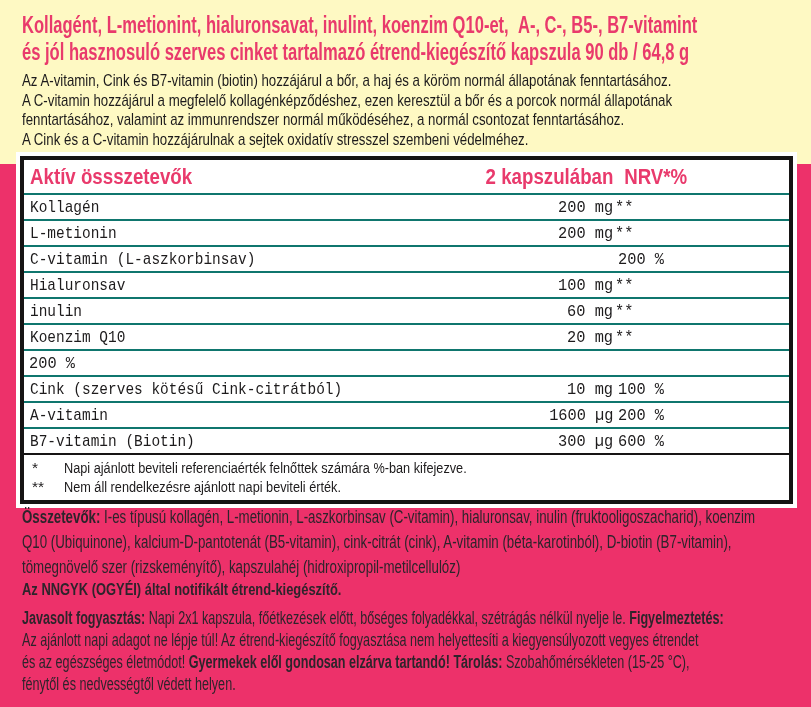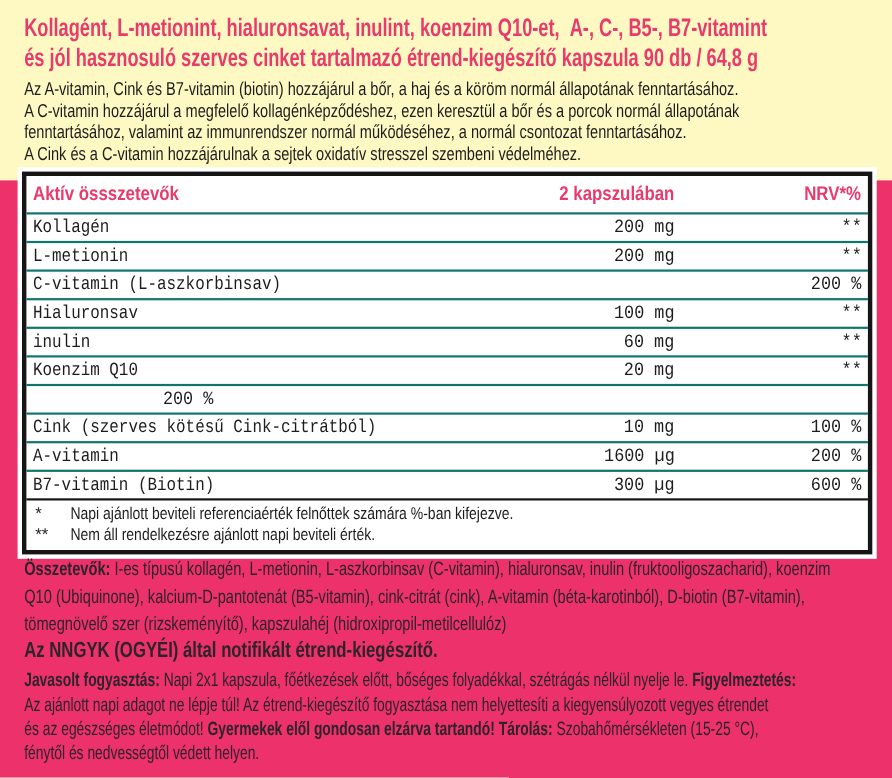--- a/index.html
+++ b/index.html
@@ -17,36 +17,36 @@
           font-weight:bold; color:var(--accent,#e93a6c); }
   .intro{ position:absolute; left:22px; top:71px; font-size:17px; line-height:19.5px; }
   .pline{ white-space:nowrap; }
 
   .pink-band{ position:absolute; left:0; top:164px; width:811px; height:543px;
               background:var(--band,#ed316a); }
 
   .table-wrap{ position:absolute; left:16px; top:152px; width:781px;
                background:#fff; padding:4px; }
   .ttable{ border:4px solid #161414; background:#fff; }
-  .thead{ display:flex; align-items:center; height:33px; font-weight:bold; font-size:18px;
+  .thead{ display:flex; align-items:center; height:33px; font-weight:bold; font-size:22px;
           color:var(--accent,#e93a6c); }
   .c-name{ flex:1; padding-left:6px; overflow:visible; }
   .c-amt{ width:180px; text-align:right; }
-  .c-nrv{ width:176px; text-align:right; padding-right:6px; }
+  .c-nrv{ width:176px; text-align:left; padding-right:6px; }
   .t-row{ display:flex; align-items:center; height:26px; border-top:2px solid #0f766e;
           font-size:17px;font-family:Liberation Mono, monospace; }
   .tfoot{ border-top:2px solid #161414; padding:3px 6px 4px 6px; font-size:15.5px;
           line-height:19px; }
   .fn-row{ display:flex; }
   .fn-marker{ width:34px; padding-left:2px; flex:none; }
   .fn-text{ flex:1; white-space:nowrap; }
 
   .ingredients{ position:absolute; left:22px; top:505px; font-size:17.5px; line-height:25px;
                 color:var(--band-ink,#2d242b); }
-  .nngyk{ position:absolute; left:22px; top:580px; font-size:20px; font-weight:bold;
+  .nngyk{ position:absolute; left:22px; top:580px; font-size:17px; font-weight:bold;
           color:var(--band-ink,#2d242b); }
   .usage{ position:absolute; left:22px; top:607px; font-size:17.5px; line-height:22px;
           color:var(--band-ink,#2d242b); }
 </style>
 </head>
 <body>
 
 <div class="page" style="--accent: #e93a6c; --band: #ed316a; --ink: #1d1b1c; --band-ink: #2d242b;">
 
   <div class="title">

